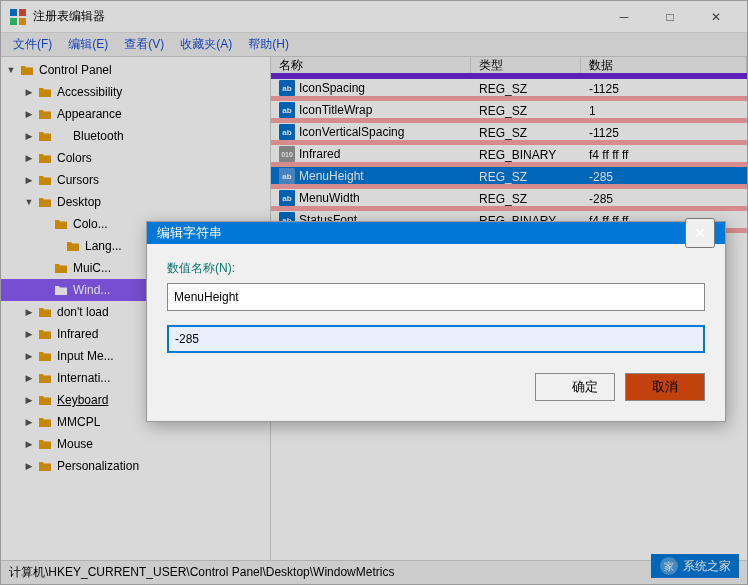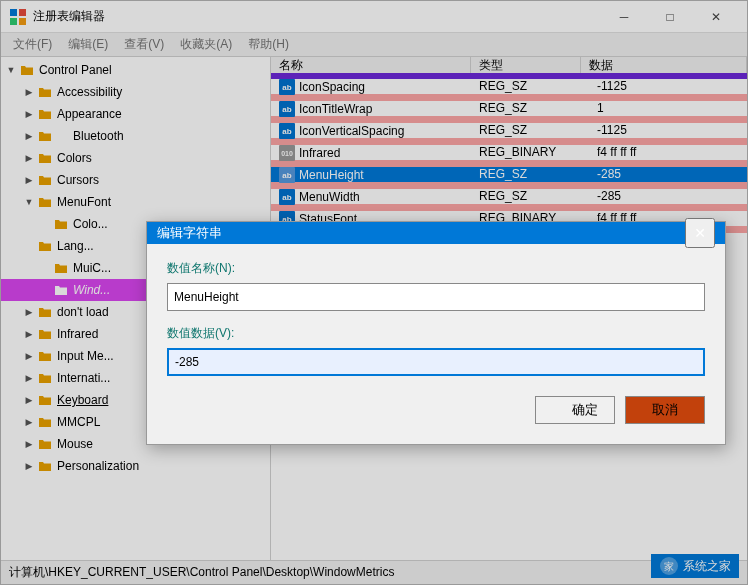--- a/index.html
+++ b/index.html
@@ -61,21 +61,21 @@
       height: 24px;
       display: flex;
       align-items: center;
       padding: 0 4px;
       border-bottom: 1px solid #d0d0d0;
     }
     .menu-item {
       padding: 2px 8px;
       font-size: 12px;
       cursor: pointer;
-      color: #737373;
+      color: #1d4ed8;
     }
 
     
     .content-area {
       display: flex;
       flex: 1;
       overflow: hidden;
     }
 
     
@@ -96,21 +96,21 @@
 
     .tree-item {
       display: flex;
       align-items: center;
       height: 22px;
       padding-left: 4px;
       font-size: 12px;
       cursor: pointer;
       white-space: nowrap;
     }
-    .tree-item.selected { background: #d946ef; color: #fff; font-style: italic; }
+    .tree-item.selected { background: #8b5cf6; color: #fff; }
 
     .tree-expand {
       width: 16px;
       height: 16px;
       display: inline-flex;
       align-items: center;
       justify-content: center;
       font-size: 9px;
       color: #555;
       flex-shrink: 0;
@@ -153,36 +153,36 @@
     .col-name { width: 200px; }
     .col-type { width: 110px; }
     .col-data { flex: 1; }
 
     .right-content {
       flex: 1;
       overflow: auto;
     }
     .reg-row {
       display: flex;
-      align-items: flex-start;
+      align-items: flex-end;
       height: 22px;
-      border-bottom: 7px solid #fca5a5;
+      border-bottom: 5px solid #fca5a5;
       font-size: 12px;
       cursor: pointer;
     }
     .reg-row.selected { background: #0078d7; color: #fff; }
     .reg-cell {
       padding: 0 8px;
       overflow: hidden;
       text-overflow: ellipsis;
       white-space: nowrap;
     }
     .reg-cell.name { width: 200px; }
     .reg-cell.type { width: 110px; }
-    .reg-cell.data { flex: 1; margin-left: 8px; }
+    .reg-cell.data { flex: 1; }
 
     .reg-icon {
       width: 16px;
       height: 16px;
       margin-right: 4px;
       display: inline-flex;
       align-items: center;
       justify-content: center;
       font-size: 10px;
       flex-shrink: 0;
@@ -406,34 +406,34 @@
           <span style="font-size:12px;">Cursors</span>
         </div>
 
         <div class="tree-item" style="padding-left:20px;">
           <span class="tree-expand">▼</span>
           <span class="tree-folder-icon">
             <svg class="folder-svg" viewBox="0 0 14 12" fill="#e8a000">
                 <path d="M1,2 L5,2 L6,3.5 L13,3.5 L13,11 L1,11 Z"></path>
               </svg>
           </span>
-          <span style="font-size:12px;">MenuFont</span>
+          <span style="font-size:12px;">Desktop</span>
         </div>
 
         <div class="tree-item" style="padding-left:36px;">
           <span class="tree-expand" style="opacity:0;">▶</span>
           <span class="tree-folder-icon">
             <svg class="folder-svg" viewBox="0 0 14 12" fill="#e8a000">
                 <path d="M1,2 L5,2 L6,3.5 L13,3.5 L13,11 L1,11 Z"></path>
               </svg>
           </span>
           <span style="font-size:12px;">Colo...</span>
         </div>
 
-        <div class="tree-item" style="padding-left:20px;">
+        <div class="tree-item" style="padding-left:48px;">
           <span class="tree-expand" style="opacity:0;">▶</span>
           <span class="tree-folder-icon">
             <svg class="folder-svg" viewBox="0 0 14 12" fill="#e8a000">
                 <path d="M1,2 L5,2 L6,3.5 L13,3.5 L13,11 L1,11 Z"></path>
               </svg>
           </span>
           <span style="font-size:12px;">Lang...</span>
         </div>
 
         <div class="tree-item" style="padding-left:36px;">
@@ -626,21 +626,20 @@
 
   <div class="dialog-overlay">
     <div class="dialog">
       <div class="dialog-title-bar">
         <span class="dialog-title-text">编辑字符串</span>
         <button class="dialog-close-btn">✕</button>
       </div>
       <div class="dialog-body">
         <div class="dialog-label">数值名称(N):</div>
         <input class="dialog-input" type="text" readonly="" value="MenuHeight" style="">
-        <div class="dialog-label">数值数据(V):</div>
         <input class="dialog-input highlighted" type="text" value="-285" style="">
         <div class="dialog-buttons">
           <button class="dialog-btn primary">确定</button>
           <button class="dialog-btn">取消</button>
         </div>
       </div>
     </div>
   </div>
 
 </div>

